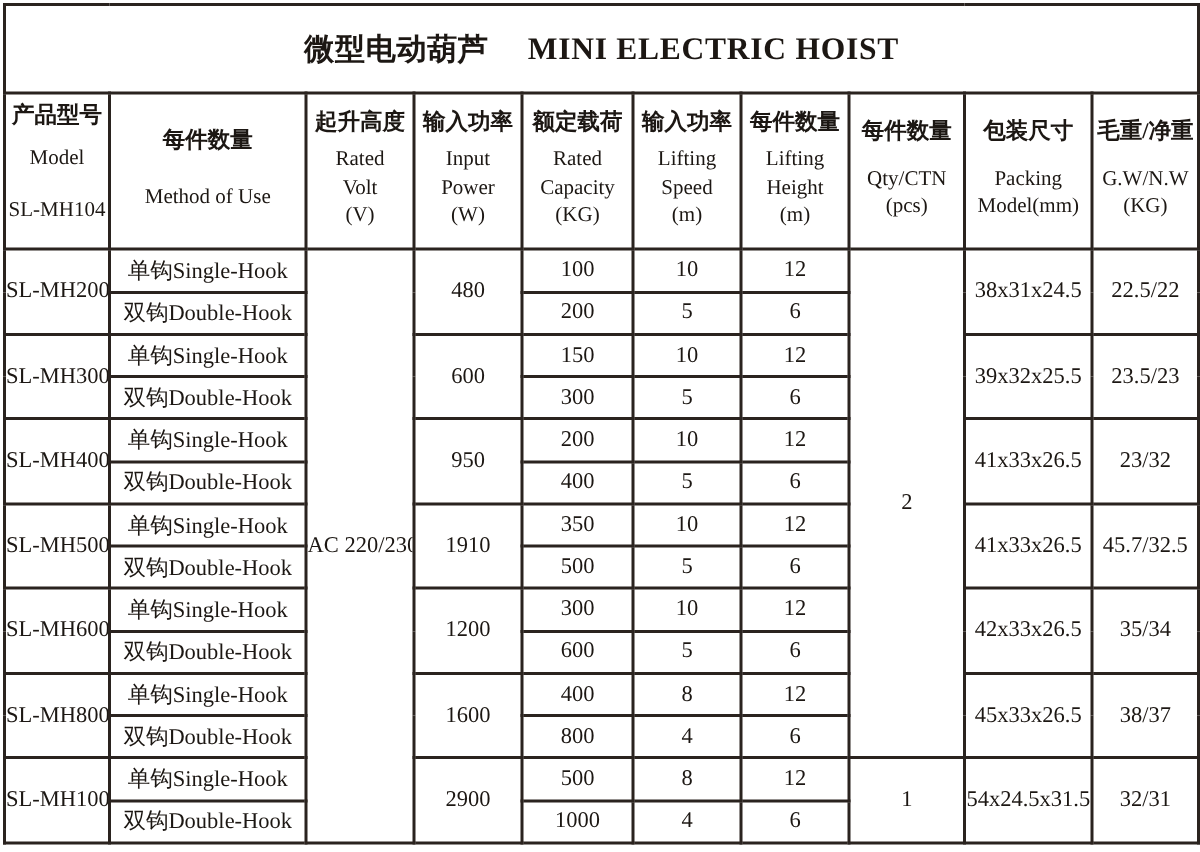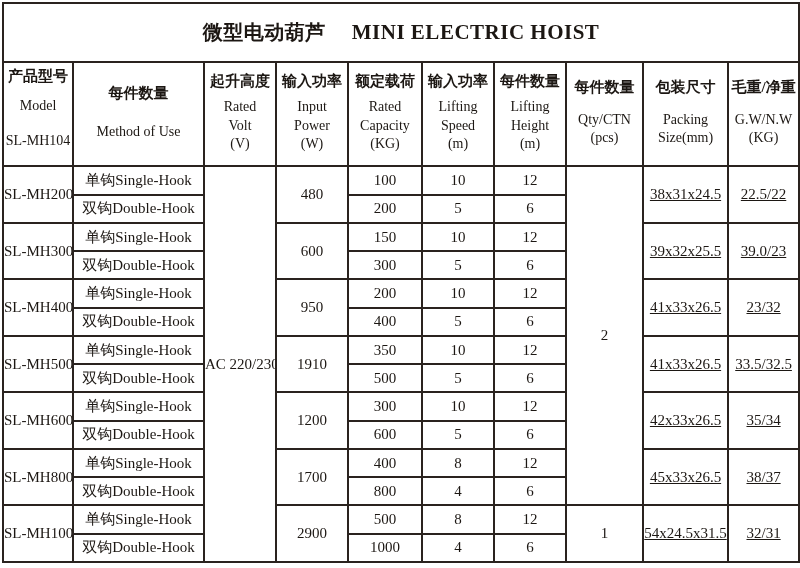--- a/index.html
+++ b/index.html
@@ -61,21 +61,21 @@
   
   tr.data-row { height: 28px; }
   tr.data-row td { font-size: 15px; white-space: nowrap; }
   td.model-cell  { font-size: 15px; }
   td.method-cell { font-size: 14px; }
   td.volt-cell {
     font-size: 15px;
     line-height: 2.05;
     white-space: pre-line;
   }
-  td.packing-cell, td.weight-cell { font-size: 14px; text-decoration: underline; }
+  td.packing-cell, td.weight-cell { font-size: 14px; }
 </style>
 </head>
 <body>
 
 <div class="sheet">
 <table class="spec">
   <colgroup>
     <col style="width:70px">
         <col style="width:131px">
         <col style="width:72px">
@@ -153,21 +153,21 @@
             <div class="hcell">
               <span class="zh">每件数量</span>
               <span class="en">Qty/CTN
 (pcs)</span>
             </div>
           </th>
     <th>
             <div class="hcell">
               <span class="zh">包装尺寸</span>
               <span class="en">Packing
-Size(mm)</span>
+Model(mm)</span>
             </div>
           </th>
     <th>
             <div class="hcell">
               <span class="zh">毛重/净重</span>
               <span class="en">G.W/N.W
 (KG)</span>
             </div>
           </th>
   </tr>
@@ -194,21 +194,21 @@
   </tr>
 
   <tr class="data-row">
     <td class="model-cell" rowspan="2">SL-MH300</td>
     <td class="method-cell">单钩Single-Hook</td>
     <td rowspan="2">600</td>
     <td>150</td>
     <td>10</td>
     <td>12</td>
     <td class="packing-cell" rowspan="2">39x32x25.5</td>
-    <td class="weight-cell" rowspan="2">39.0/23</td>
+    <td class="weight-cell" rowspan="2">23.5/23</td>
   </tr>
   <tr class="data-row">
     <td class="method-cell">双钩Double-Hook</td>
     <td>300</td>
     <td>5</td>
     <td>6</td>
   </tr>
 
   <tr class="data-row">
     <td class="model-cell" rowspan="2">SL-MH400</td>
@@ -228,21 +228,21 @@
   </tr>
 
   <tr class="data-row">
     <td class="model-cell" rowspan="2">SL-MH500</td>
     <td class="method-cell">单钩Single-Hook</td>
     <td rowspan="2">1910</td>
     <td>350</td>
     <td>10</td>
     <td>12</td>
     <td class="packing-cell" rowspan="2">41x33x26.5</td>
-    <td class="weight-cell" rowspan="2">33.5/32.5</td>
+    <td class="weight-cell" rowspan="2">45.7/32.5</td>
   </tr>
   <tr class="data-row">
     <td class="method-cell">双钩Double-Hook</td>
     <td>500</td>
     <td>5</td>
     <td>6</td>
   </tr>
 
   <tr class="data-row">
     <td class="model-cell" rowspan="2">SL-MH600</td>
@@ -257,21 +257,21 @@
   <tr class="data-row">
     <td class="method-cell">双钩Double-Hook</td>
     <td>600</td>
     <td>5</td>
     <td>6</td>
   </tr>
 
   <tr class="data-row">
     <td class="model-cell" rowspan="2">SL-MH800</td>
     <td class="method-cell">单钩Single-Hook</td>
-    <td rowspan="2">1700</td>
+    <td rowspan="2">1600</td>
     <td>400</td>
     <td>8</td>
     <td>12</td>
     <td class="packing-cell" rowspan="2">45x33x26.5</td>
     <td class="weight-cell" rowspan="2">38/37</td>
   </tr>
   <tr class="data-row">
     <td class="method-cell">双钩Double-Hook</td>
     <td>800</td>
     <td>4</td>

